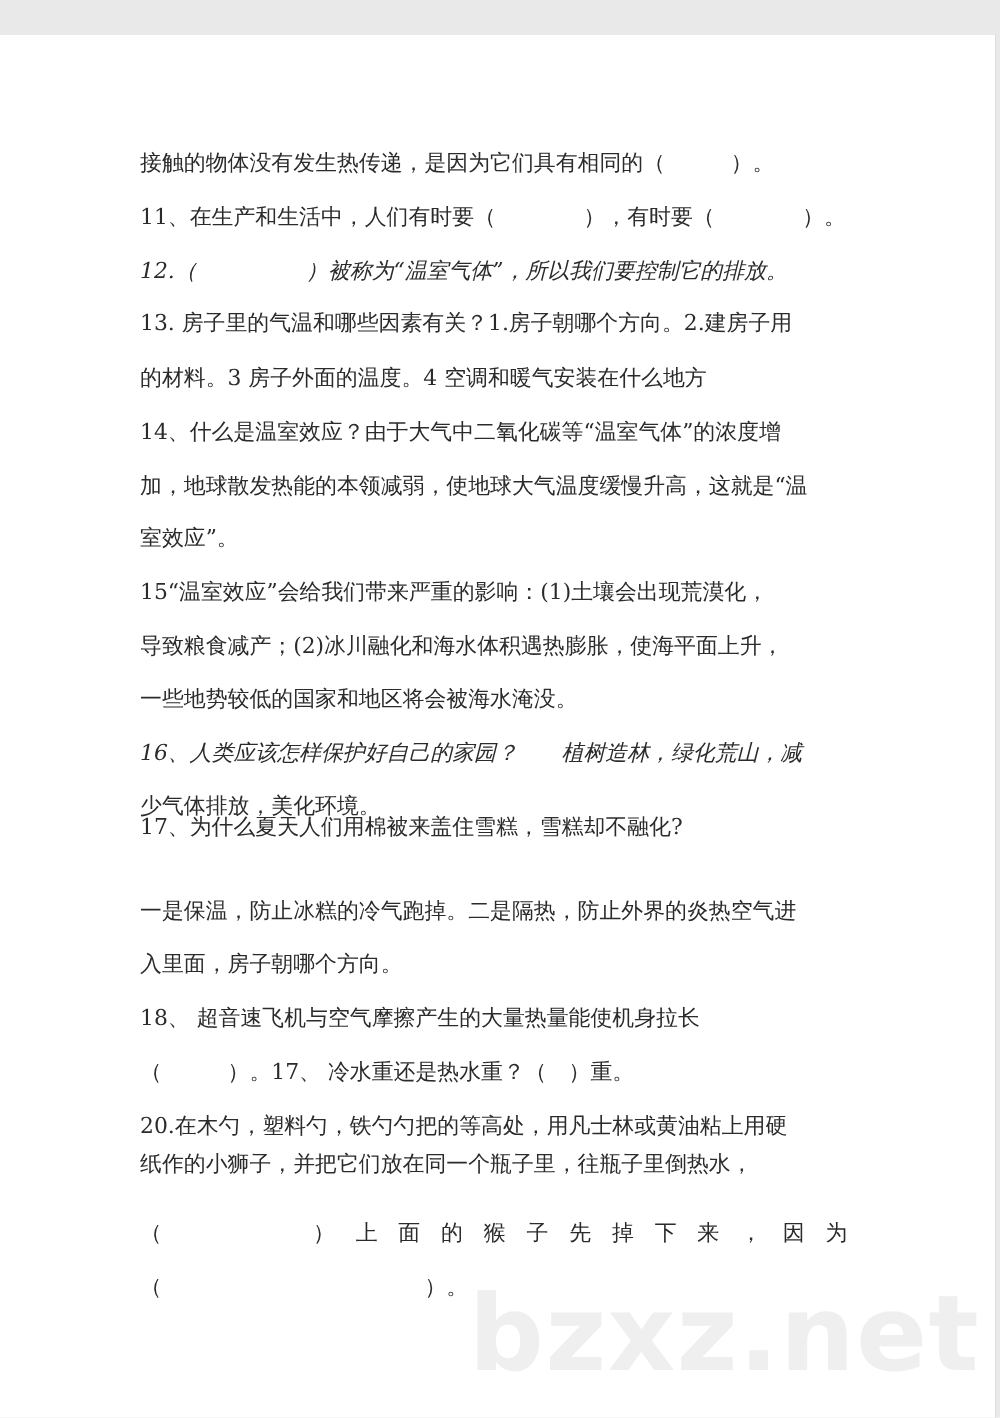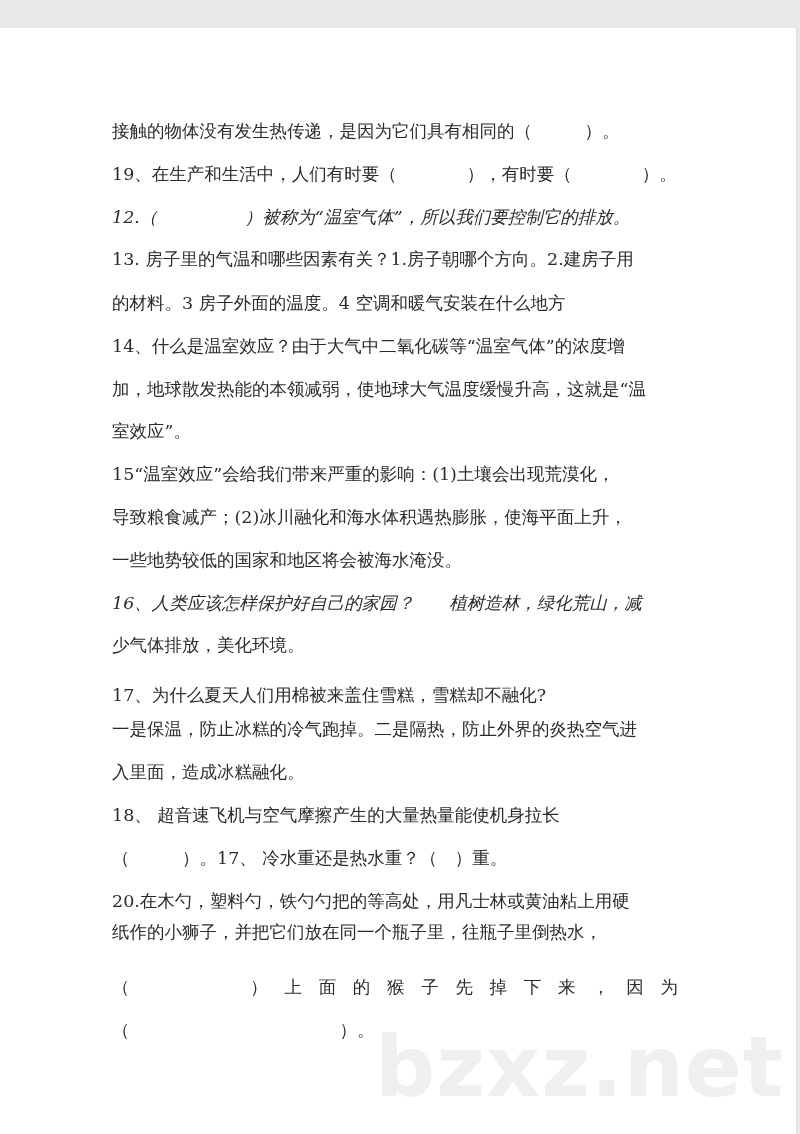--- a/index.html
+++ b/index.html
@@ -56,35 +56,35 @@
       letter-spacing: 1px;
       user-select: none;
     }
   </style>
 </head>
 <body>
 
 <div class="page">
   <div class="content" id="content">
       <div class="line" style="top: 0px;">接触的物体没有发生热传递，是因为它们具有相同的（　　　）。</div>
-      <div class="line" style="top: 43px;">19、在生产和生活中，人们有时要（　　　　），有时要（　　　　）。</div>
+      <div class="line" style="top: 43px;">11、在生产和生活中，人们有时要（　　　　），有时要（　　　　）。</div>
       <div class="line" style="top: 86px; font-style: italic;">12.（　　　　　）被称为“温室气体”，所以我们要控制它的排放。</div>
       <div class="line" style="top: 128px;">13. 房子里的气温和哪些因素有关？1.房子朝哪个方向。2.建房子用</div>
       <div class="line" style="top: 172px;">的材料。3 房子外面的温度。4 空调和暖气安装在什么地方</div>
       <div class="line" style="top: 215px;">14、什么是温室效应？由于大气中二氧化碳等“温室气体”的浓度增</div>
       <div class="line" style="top: 258px;">加，地球散发热能的本领减弱，使地球大气温度缓慢升高，这就是“温</div>
       <div class="line" style="top: 300px;">室效应”。</div>
       <div class="line" style="top: 343px;">15“温室效应”会给我们带来严重的影响：(1)土壤会出现荒漠化，</div>
       <div class="line" style="top: 386px;">导致粮食减产；(2)冰川融化和海水体积遇热膨胀，使海平面上升，</div>
       <div class="line" style="top: 429px;">一些地势较低的国家和地区将会被海水淹没。</div>
       <div class="line" style="top: 472px; font-style: italic;">16、人类应该怎样保护好自己的家园？　　植树造林，绿化荒山，减</div>
       <div class="line" style="top: 514px;">少气体排放，美化环境。</div>
-      <div class="line" style="top: 564px;">17、为什么夏天人们用棉被来盖住雪糕，雪糕却不融化?</div>
+      <div class="line" style="top: 531px;">17、为什么夏天人们用棉被来盖住雪糕，雪糕却不融化?</div>
       <div class="line" style="top: 598px;">一是保温，防止冰糕的冷气跑掉。二是隔热，防止外界的炎热空气进</div>
-      <div class="line" style="top: 641px;">入里面，造成冰糕融化。</div>
+      <div class="line" style="top: 641px;">入里面，房子朝哪个方向。</div>
       <div class="line" style="top: 684px;">18、 超音速飞机与空气摩擦产生的大量热量能使机身拉长</div>
       <div class="line" style="top: 727px;">（　　　）。17、 冷水重还是热水重？（　）重。</div>
       <div class="line" style="top: 770px;">20.在木勺，塑料勺，铁勺勺把的等高处，用凡士林或黄油粘上用硬</div>
       <div class="line" style="top: 801px;">纸作的小狮子，并把它们放在同一个瓶子里，往瓶子里倒热水，</div>
       <div class="line justify" style="top: 856px;"><span>（</span><span>　　　　　</span><span>）</span><span>上</span><span>面</span><span>的</span><span>猴</span><span>子</span><span>先</span><span>掉</span><span>下</span><span>来</span><span>，</span><span>因</span><span>为</span></div>
       <div class="line" style="top: 899px;">（　　　　　　　　　　　　）。</div>
     </div>
   <div class="watermark">bzxz.net</div>
 </div>
 

